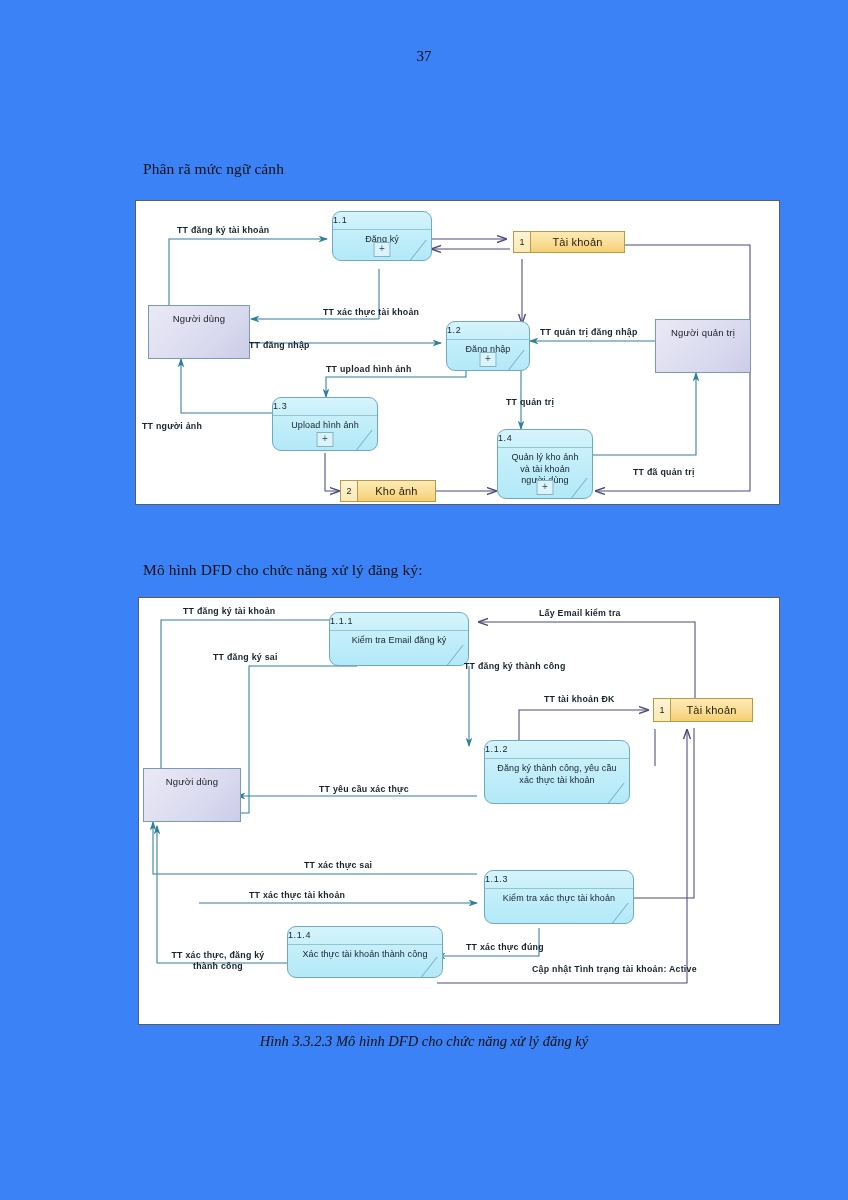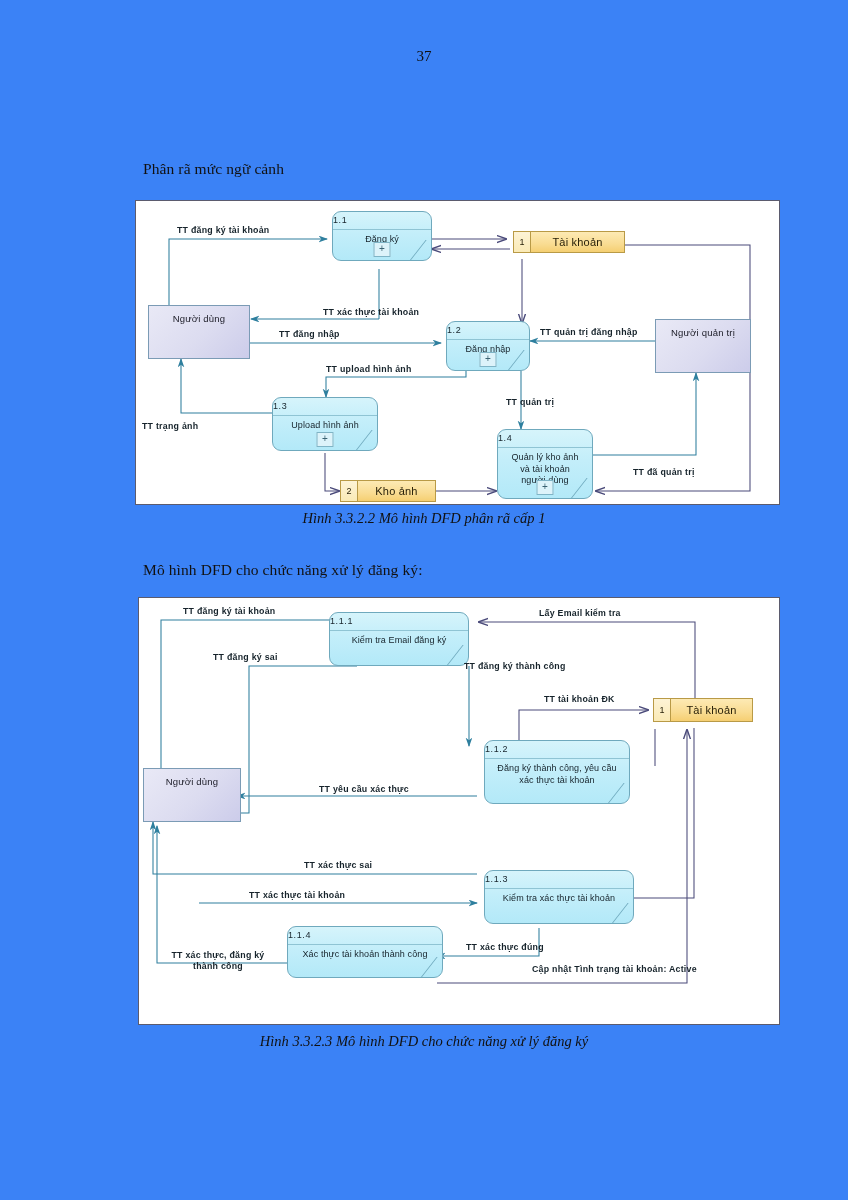--- a/index.html
+++ b/index.html
@@ -193,31 +193,30 @@
         <div class="sname">Tài khoản</div>
       </div>
 
       <div class="node store" style="left:204px;top:279px;width:96px;height:22px;">
         <div class="sidx">2</div>
         <div class="sname">Kho ảnh</div>
       </div>
 
       <div class="flab" style="left:41px;top:24px;">TT đăng ký tài khoản</div>
       <div class="flab" style="left:187px;top:106px;">TT xác thực tài khoản</div>
-      <div class="flab" style="left:113px;top:128px;padding-left:30px;">TT đăng nhập</div>
+      <div class="flab" style="left:113px;top:139px;">TT đăng nhập</div>
       <div class="flab" style="left:404px;top:126px;">TT quản trị đăng nhập</div>
       <div class="flab" style="left:190px;top:163px;">TT upload hình ảnh</div>
-      <div class="flab" style="left:6px;top:220px;">TT trạng ảnh</div>
+      <div class="flab" style="left:6px;top:220px;">TT người ảnh</div>
       <div class="flab" style="left:370px;top:196px;">TT quản trị</div>
       <div class="flab" style="left:497px;top:266px;">TT đã quản trị</div>
 
     </div>
   </div>
 
-  <div class="caption c1">Hình 3.3.2.2 Mô hình DFD phân rã cấp 1</div>
 
   <div class="heading h2">Mô hình DFD cho chức năng xử lý đăng ký:</div>
 
   <div class="frame" id="fig2">
     <div class="layer">
 
       <svg class="wires" width="642" height="428">
         <defs>
           <marker id="tb" markerWidth="9" markerHeight="9" refX="8" refY="3.2" orient="auto">
             <path d="M0,0 L9,3.2 L0,6.4 L2.6,3.2 Z" fill="#2e7f9e"></path>

